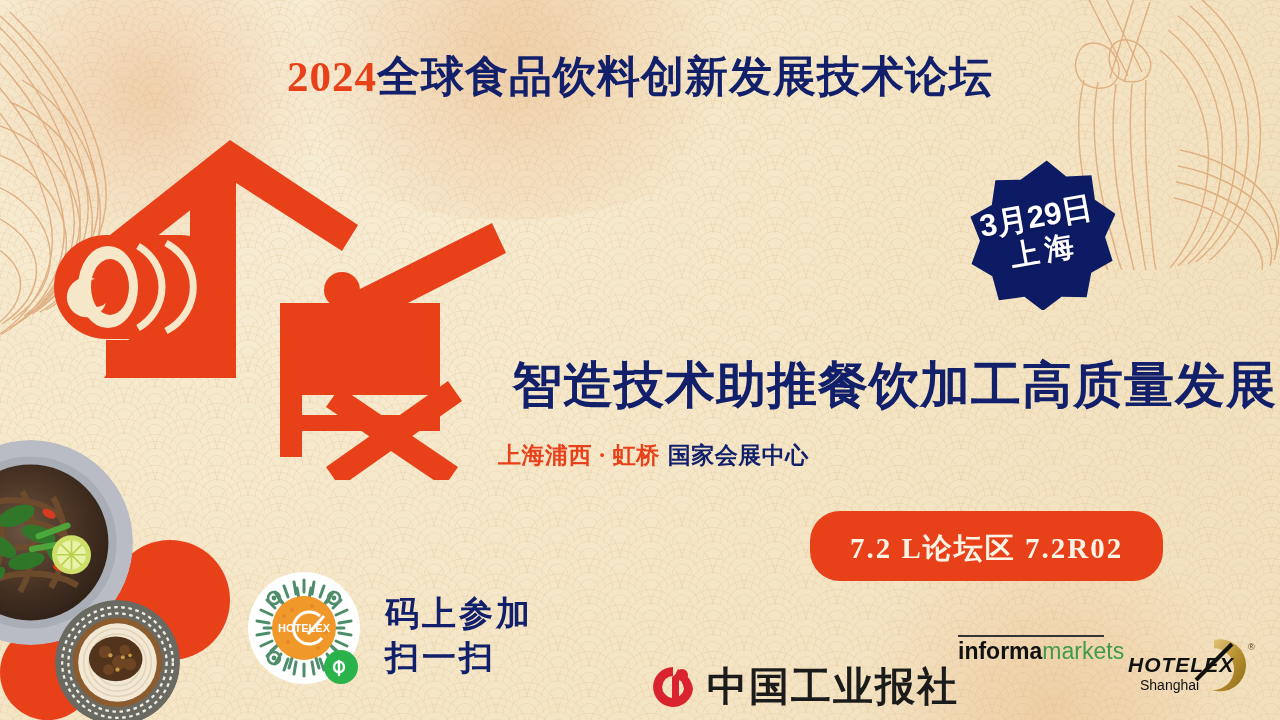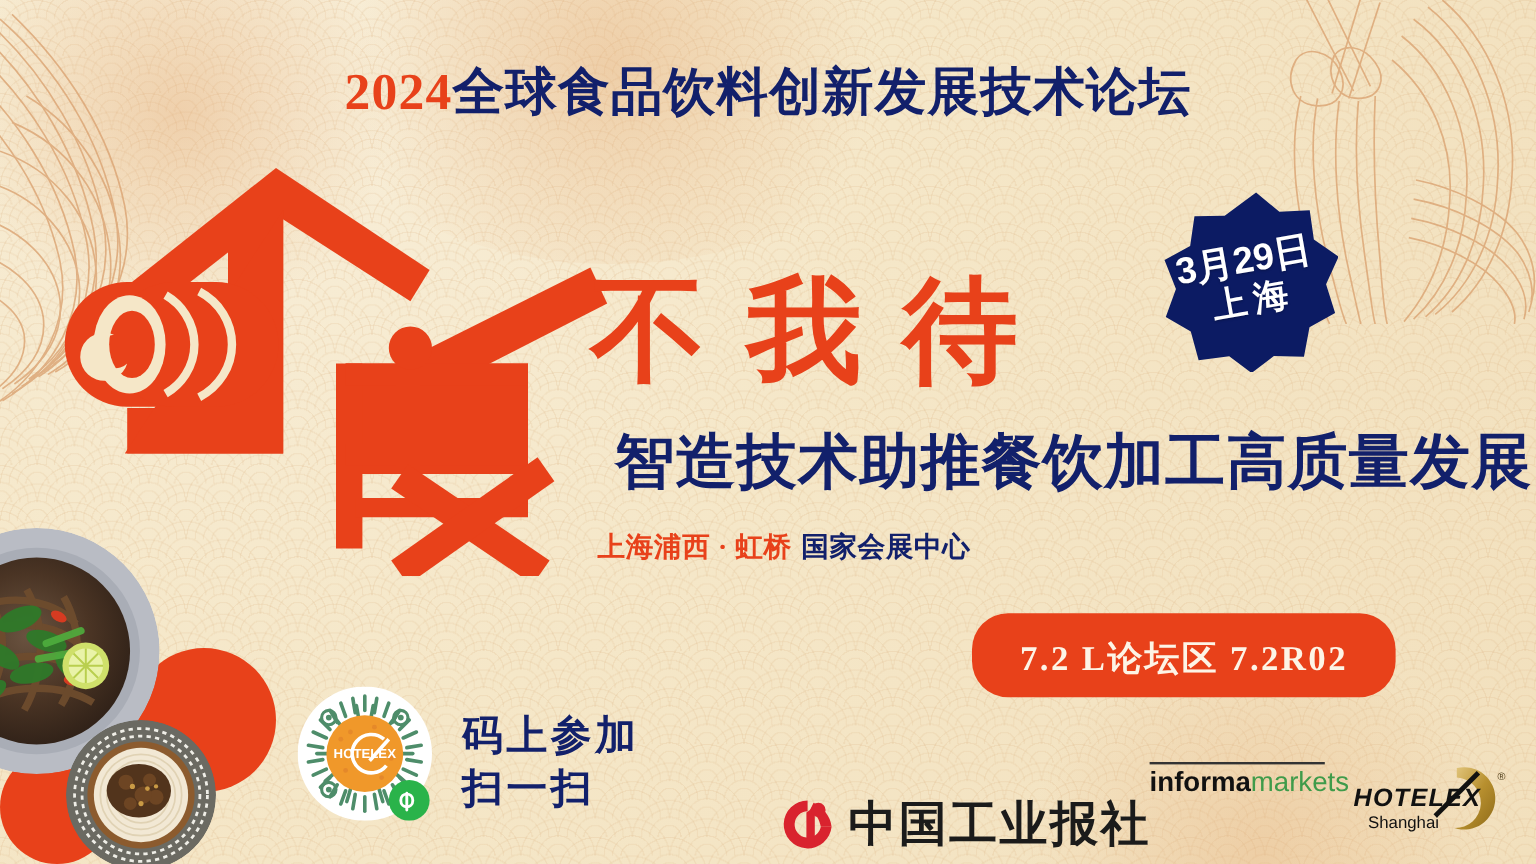--- a/index.html
+++ b/index.html
@@ -216,21 +216,20 @@
       <path d="M248 235 L400 235 L400 253 L248 253 Z"></path>
       <rect x="290" y="168" width="20" height="92"></rect>
       <circle cx="302" cy="155" r="18"></circle>
 
       <path d="M256 280 L400 280 L400 296 L256 296 Z"></path>
       <path d="M300 252 L418 332 L404 352 L286 272 Z"></path>
       <path d="M408 246 L422 266 L300 352 L286 332 Z"></path>
     </g>
   </svg>
 
-  <div class="headline">不我待</div>
 
   <div class="subtitle">智造技术助推餐饮加工高质量发展</div>
 
   <div class="venue">
     <span class="city">上海浦西 · 虹桥</span><span class="hall">国家会展中心</span>
   </div>
 
   <div class="hall-pill">7.2 L论坛区  7.2R02</div>
 
   <div class="date-badge">

